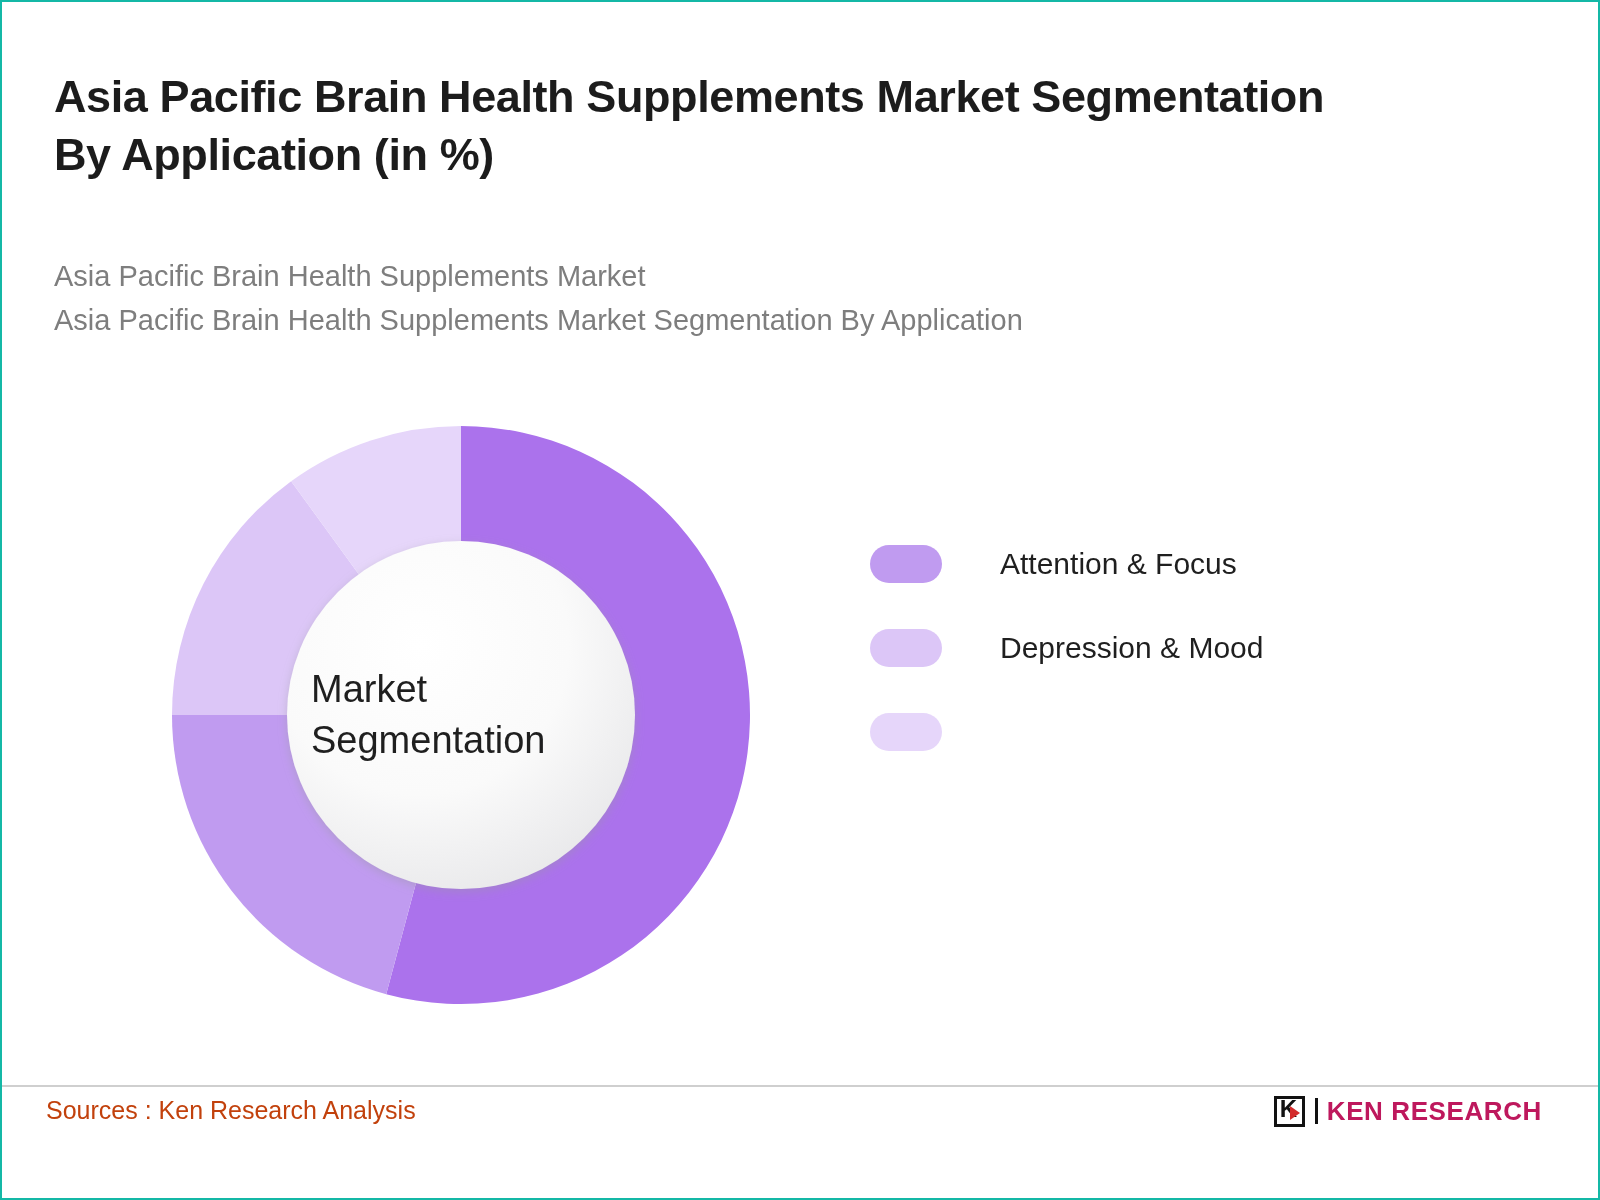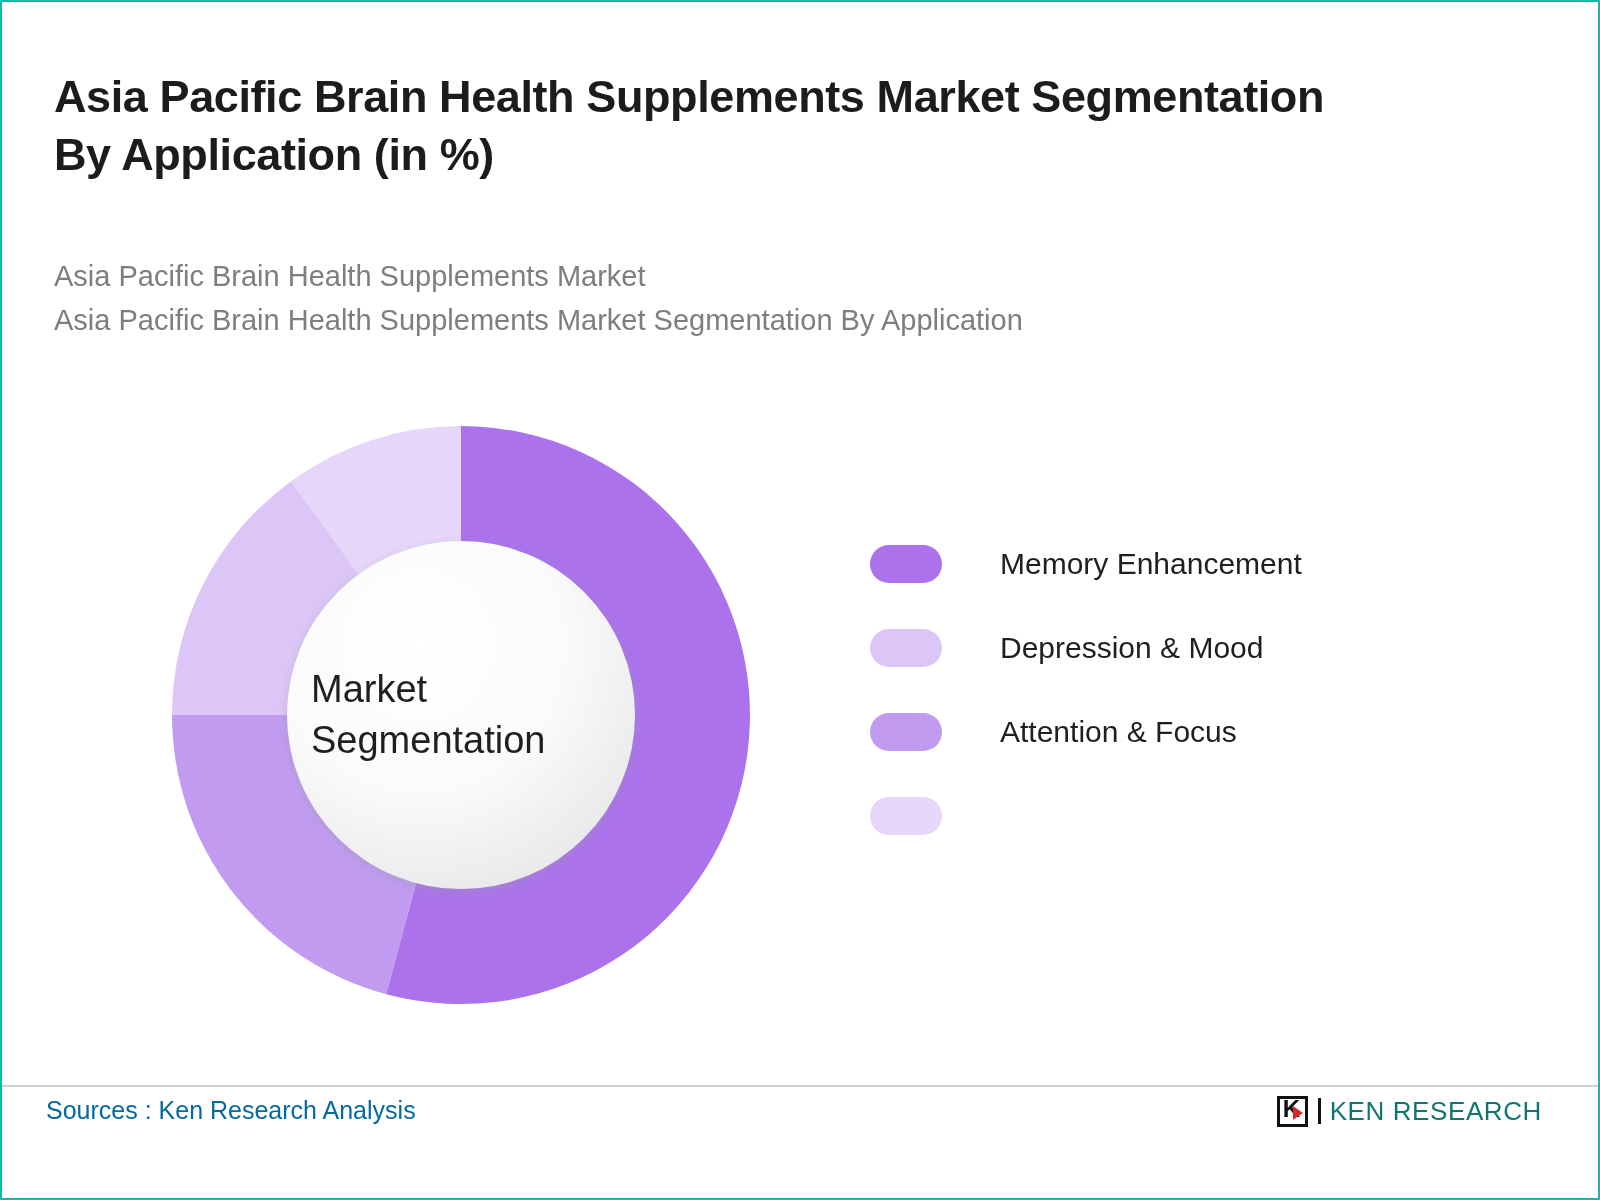--- a/index.html
+++ b/index.html
@@ -121,21 +121,21 @@
     width: 1596px;
     height: 2px;
     background: #cfcfcf;
   }
 
   #sources {
     position: absolute;
     left: 44px;
     top: 1094px;
     font-size: 25px;
-    color: #0369a1;
+    color: #c2410c;
   }
 
   #logo {
     position: absolute;
     right: 56px;
     top: 1092px;
     display: flex;
     align-items: center;
     height: 34px;
   }
@@ -175,23 +175,23 @@
   }
   .logo-divider {
     width: 3px;
     height: 26px;
     background: #111111;
     margin: 0 9px 0 10px;
     flex: 0 0 auto;
   }
   .logo-text {
     font-size: 26px;
-    font-weight: normal;
+    font-weight: bold;
     letter-spacing: 0.6px;
-    color: #0f766e;
+    color: #be185d;
     position: relative;
   }
 </style>
 </head>
 <body>
 
 <div id="page">
 
   <div id="title">Asia Pacific Brain Health Supplements Market Segmentation
 By Application (in %)</div>
@@ -219,30 +219,26 @@
             <path d="M 289 289 L 0 289.00000000000006 A 289 289 0 0 1 119.13006208747524 55.194088625640205 Z" fill="#dcc6f7"></path>
             <path d="M 289 289 L 119.13006208747524 55.194088625640205 A 289 289 0 0 1 288.99999999999994 0 Z" fill="#e6d6fa"></path>
           </g>
         <circle cx="289" cy="289" r="174" fill="url(#holeGrad)" filter="url(#holeShadow)"></circle>
       </svg>
       <div id="center-label">Market Segmentation</div>
     </div>
 
     <div id="legend">
         <div class="legend-row">
-          <span class="legend-swatch" style="background: rgb(171, 114, 236);"></span>
-          <span class="legend-label">Memory Enhancement</span>
+          <span class="legend-swatch" style="background: rgb(192, 155, 240);"></span>
+          <span class="legend-label">Attention &amp; Focus</span>
         </div>
         <div class="legend-row">
           <span class="legend-swatch" style="background: rgb(220, 198, 247);"></span>
           <span class="legend-label">Depression &amp; Mood</span>
-        </div>
-        <div class="legend-row">
-          <span class="legend-swatch" style="background: rgb(192, 155, 240);"></span>
-          <span class="legend-label">Attention &amp; Focus</span>
         </div>
         <div class="legend-row">
           <span class="legend-swatch" style="background: rgb(230, 214, 250);"></span>
         </div>
       </div>
 
   </div>
 
   <div id="footer-rule"></div>
 

